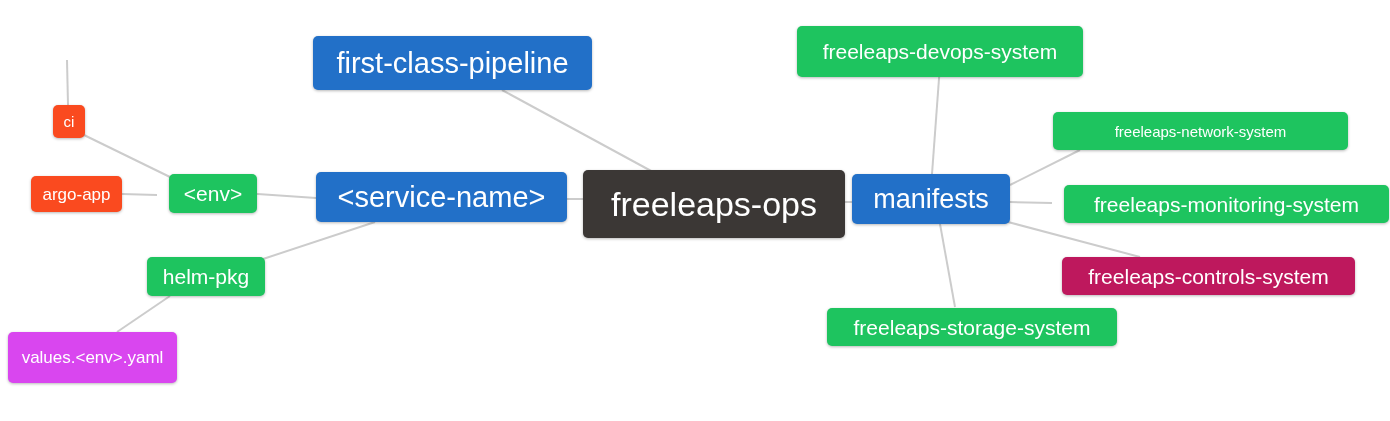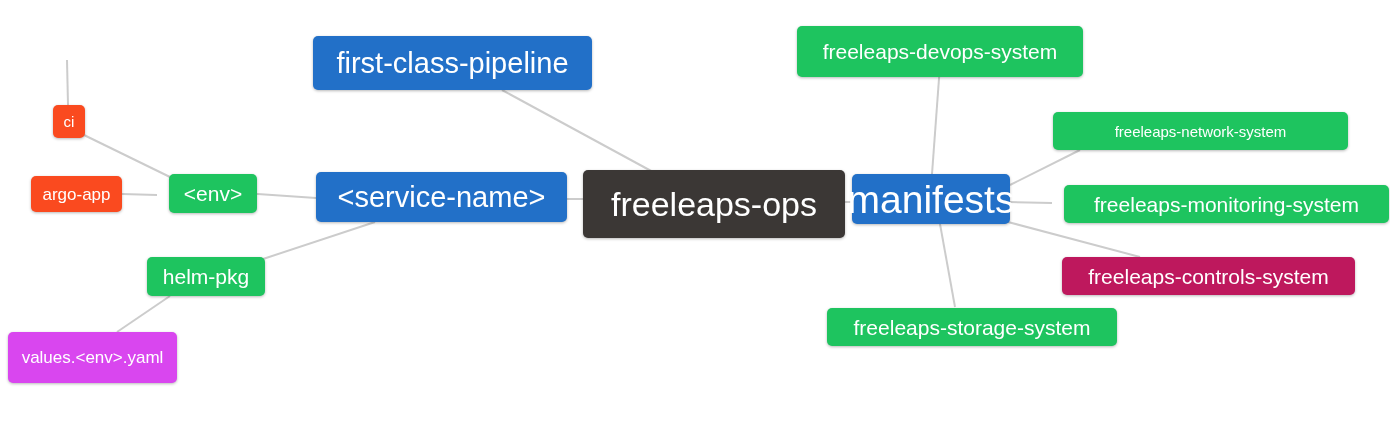--- a/index.html
+++ b/index.html
@@ -64,20 +64,20 @@
     </svg>
   <div class="nodes-layer">
       <div class="node" style="left: 53px; top: 105px; width: 32px; height: 33px; font-size: 15px; background: rgb(250, 74, 31); color: rgb(255, 255, 255);">ci</div>
       <div class="node" style="left: 31px; top: 176px; width: 91px; height: 36px; font-size: 17px; background: rgb(250, 74, 31); color: rgb(255, 255, 255);">argo-app</div>
       <div class="node" style="left: 157px; top: 174px; width: 88px; height: 39px; font-size: 21px; background: rgb(30, 196, 95); color: rgb(255, 255, 255); margin-left: 12px;">&lt;env&gt;</div>
       <div class="node" style="left: 147px; top: 257px; width: 118px; height: 39px; font-size: 21px; background: rgb(30, 196, 95); color: rgb(255, 255, 255);">helm-pkg</div>
       <div class="node" style="left: 8px; top: 332px; width: 169px; height: 51px; font-size: 17px; background: #d946ef; color: rgb(255, 255, 255);">values.&lt;env&gt;.yaml</div>
       <div class="node" style="left: 313px; top: 36px; width: 279px; height: 54px; font-size: 29px; background: rgb(34, 112, 200); color: rgb(255, 255, 255);">first-class-pipeline</div>
       <div class="node" style="left: 316px; top: 172px; width: 251px; height: 50px; font-size: 29px; background: rgb(34, 112, 200); color: rgb(255, 255, 255);">&lt;service-name&gt;</div>
       <div class="node" style="left: 583px; top: 170px; width: 262px; height: 68px; font-size: 34px; background: rgb(59, 55, 53); color: rgb(255, 255, 255);">freeleaps-ops</div>
-      <div class="node" style="left: 852px; top: 174px; width: 158px; height: 50px; font-size: 39px; background: rgb(34, 112, 200); color: rgb(255, 255, 255);">manifests</div>
+      <div class="node" style="left: 852px; top: 174px; width: 158px; height: 50px; font-size: 27px; background: rgb(34, 112, 200); color: rgb(255, 255, 255);">manifests</div>
       <div class="node" style="left: 797px; top: 26px; width: 286px; height: 51px; font-size: 21px; background: rgb(30, 196, 95); color: rgb(255, 255, 255);">freeleaps-devops-system</div>
       <div class="node" style="left: 1053px; top: 112px; width: 295px; height: 38px; font-size: 15px; background: rgb(30, 196, 95); color: rgb(255, 255, 255);">freeleaps-network-system</div>
       <div class="node" style="left: 1052px; top: 185px; width: 325px; height: 38px; font-size: 21px; background: rgb(30, 196, 95); color: rgb(255, 255, 255); margin-left: 12px;">freeleaps-monitoring-system</div>
       <div class="node" style="left: 1062px; top: 257px; width: 293px; height: 38px; font-size: 21px; background: #be185d; color: rgb(255, 255, 255);">freeleaps-controls-system</div>
       <div class="node" style="left: 815px; top: 308px; width: 290px; height: 38px; font-size: 21px; background: rgb(30, 196, 95); color: rgb(255, 255, 255); margin-left: 12px;">freeleaps-storage-system</div>
     </div>
 </div>
 
 </body></html>

